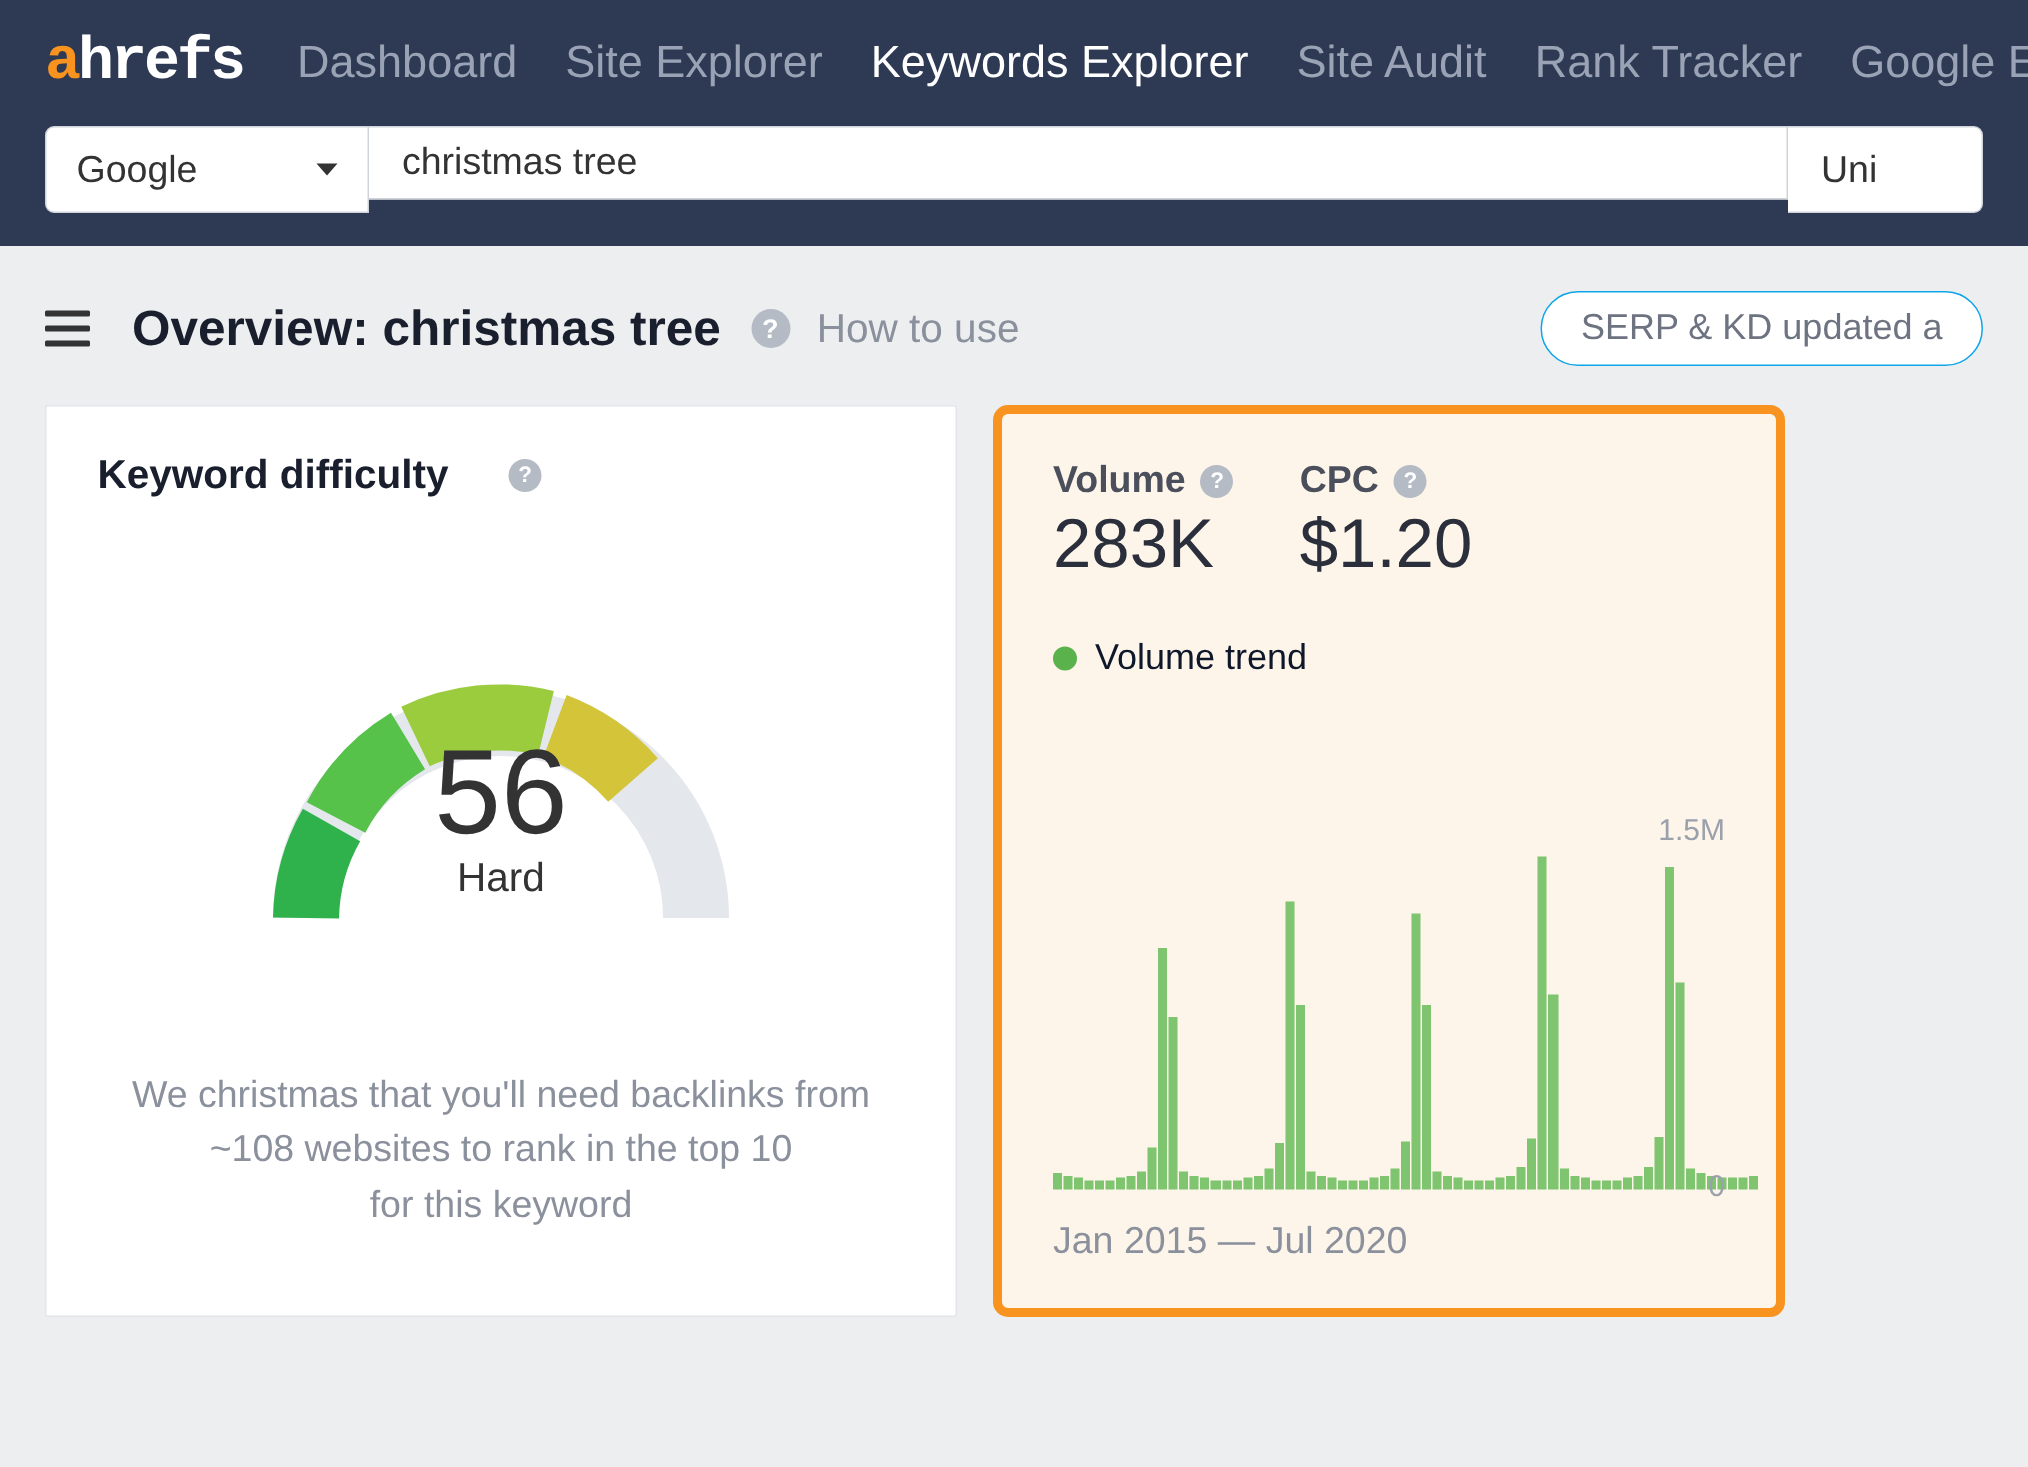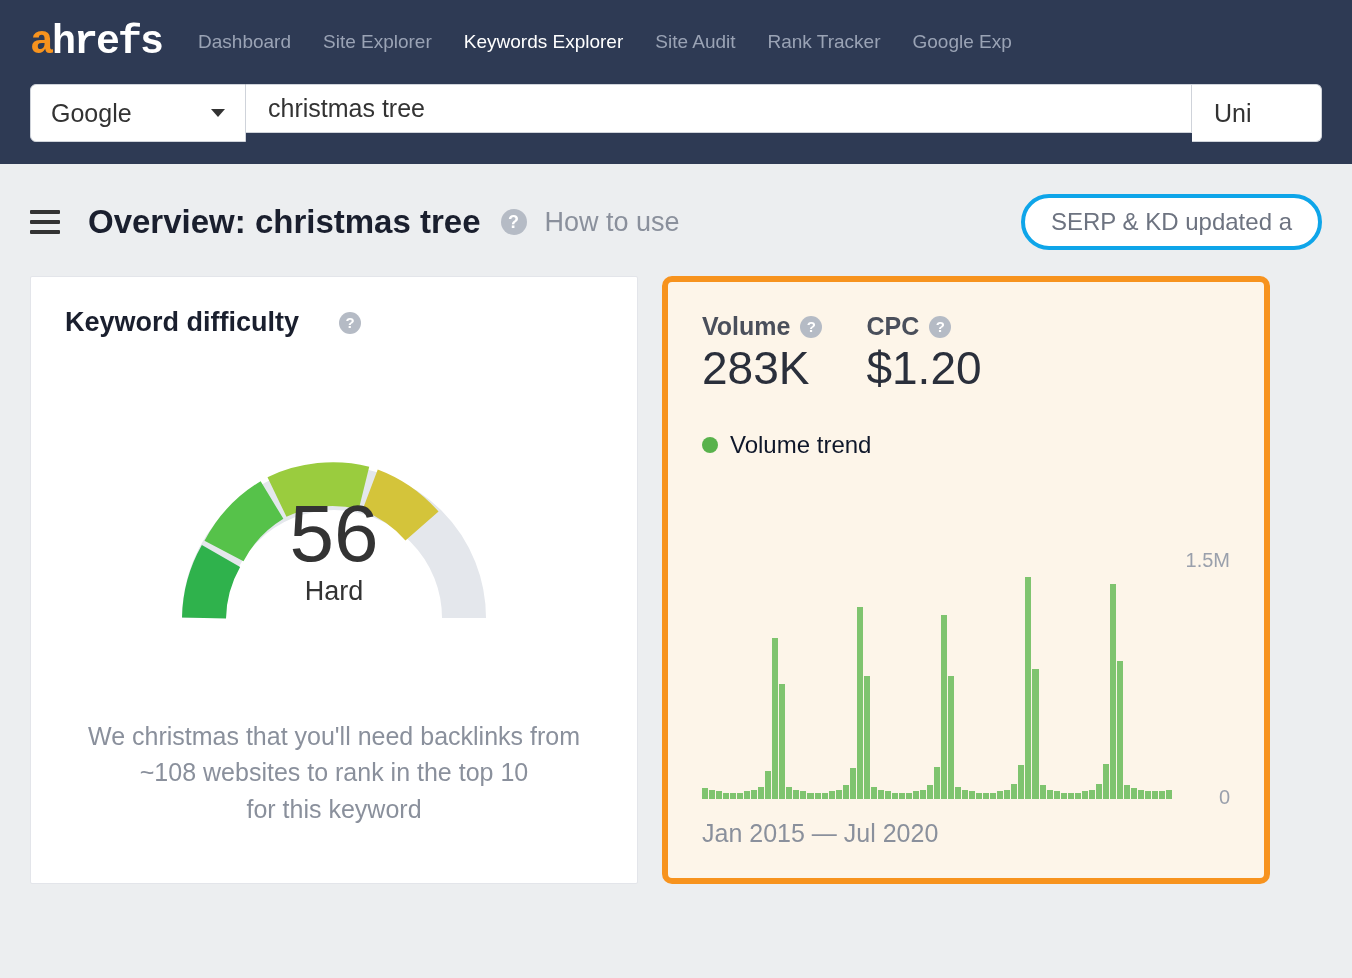--- a/index.html
+++ b/index.html
@@ -26,21 +26,21 @@
     font-family: "Courier New", monospace;
     font-weight: 900;
     font-size: 40px;
     letter-spacing: -2px;
     margin-right: 36px;
   }
   .logo-a { color: #f7931e; }
   .logo-rest { color: #fff; }
   .nav-item {
     color: #9aa3b5;
-    font-size: 19px;
+    font-size: 30px;
     margin-right: 32px;
     cursor: pointer;
     white-space: nowrap;
   }
   .nav-item.active { color: #fff; }
   .search-row {
     display: flex;
     padding: 0 30px 22px 30px;
     gap: 0;
   }
@@ -130,21 +130,21 @@
   }
   .how-to {
     color: #8a909c;
     font-size: 27px;
     margin-left: 18px;
     cursor: pointer;
   }
   .serp-pill {
     margin-left: auto;
     background: #fff;
-    border: 4px solid #0ea5e9;
+    border: 1px solid #0ea5e9;
     border-radius: 999px;
     padding: 10px 26px;
     font-size: 24px;
     color: #6d7380;
     white-space: nowrap;
     overflow: hidden;
   }
 
   .cards-row {
     display: flex;
@@ -193,21 +193,21 @@
   }
   .kd-desc {
     text-align: center;
     font-size: 25px;
     color: #8a909c;
     margin-top: 70px;
     line-height: 1.45;
   }
 
   .vol-card {
-    width: 608px;
+    width: 528px;
     padding: 30px 34px 30px 34px;
     background: #fdf5e9;
     border: 6px solid #f7931e;
     border-radius: 10px;
     position: relative;
   }
   .metrics-row {
     display: flex;
     gap: 44px;
   }

